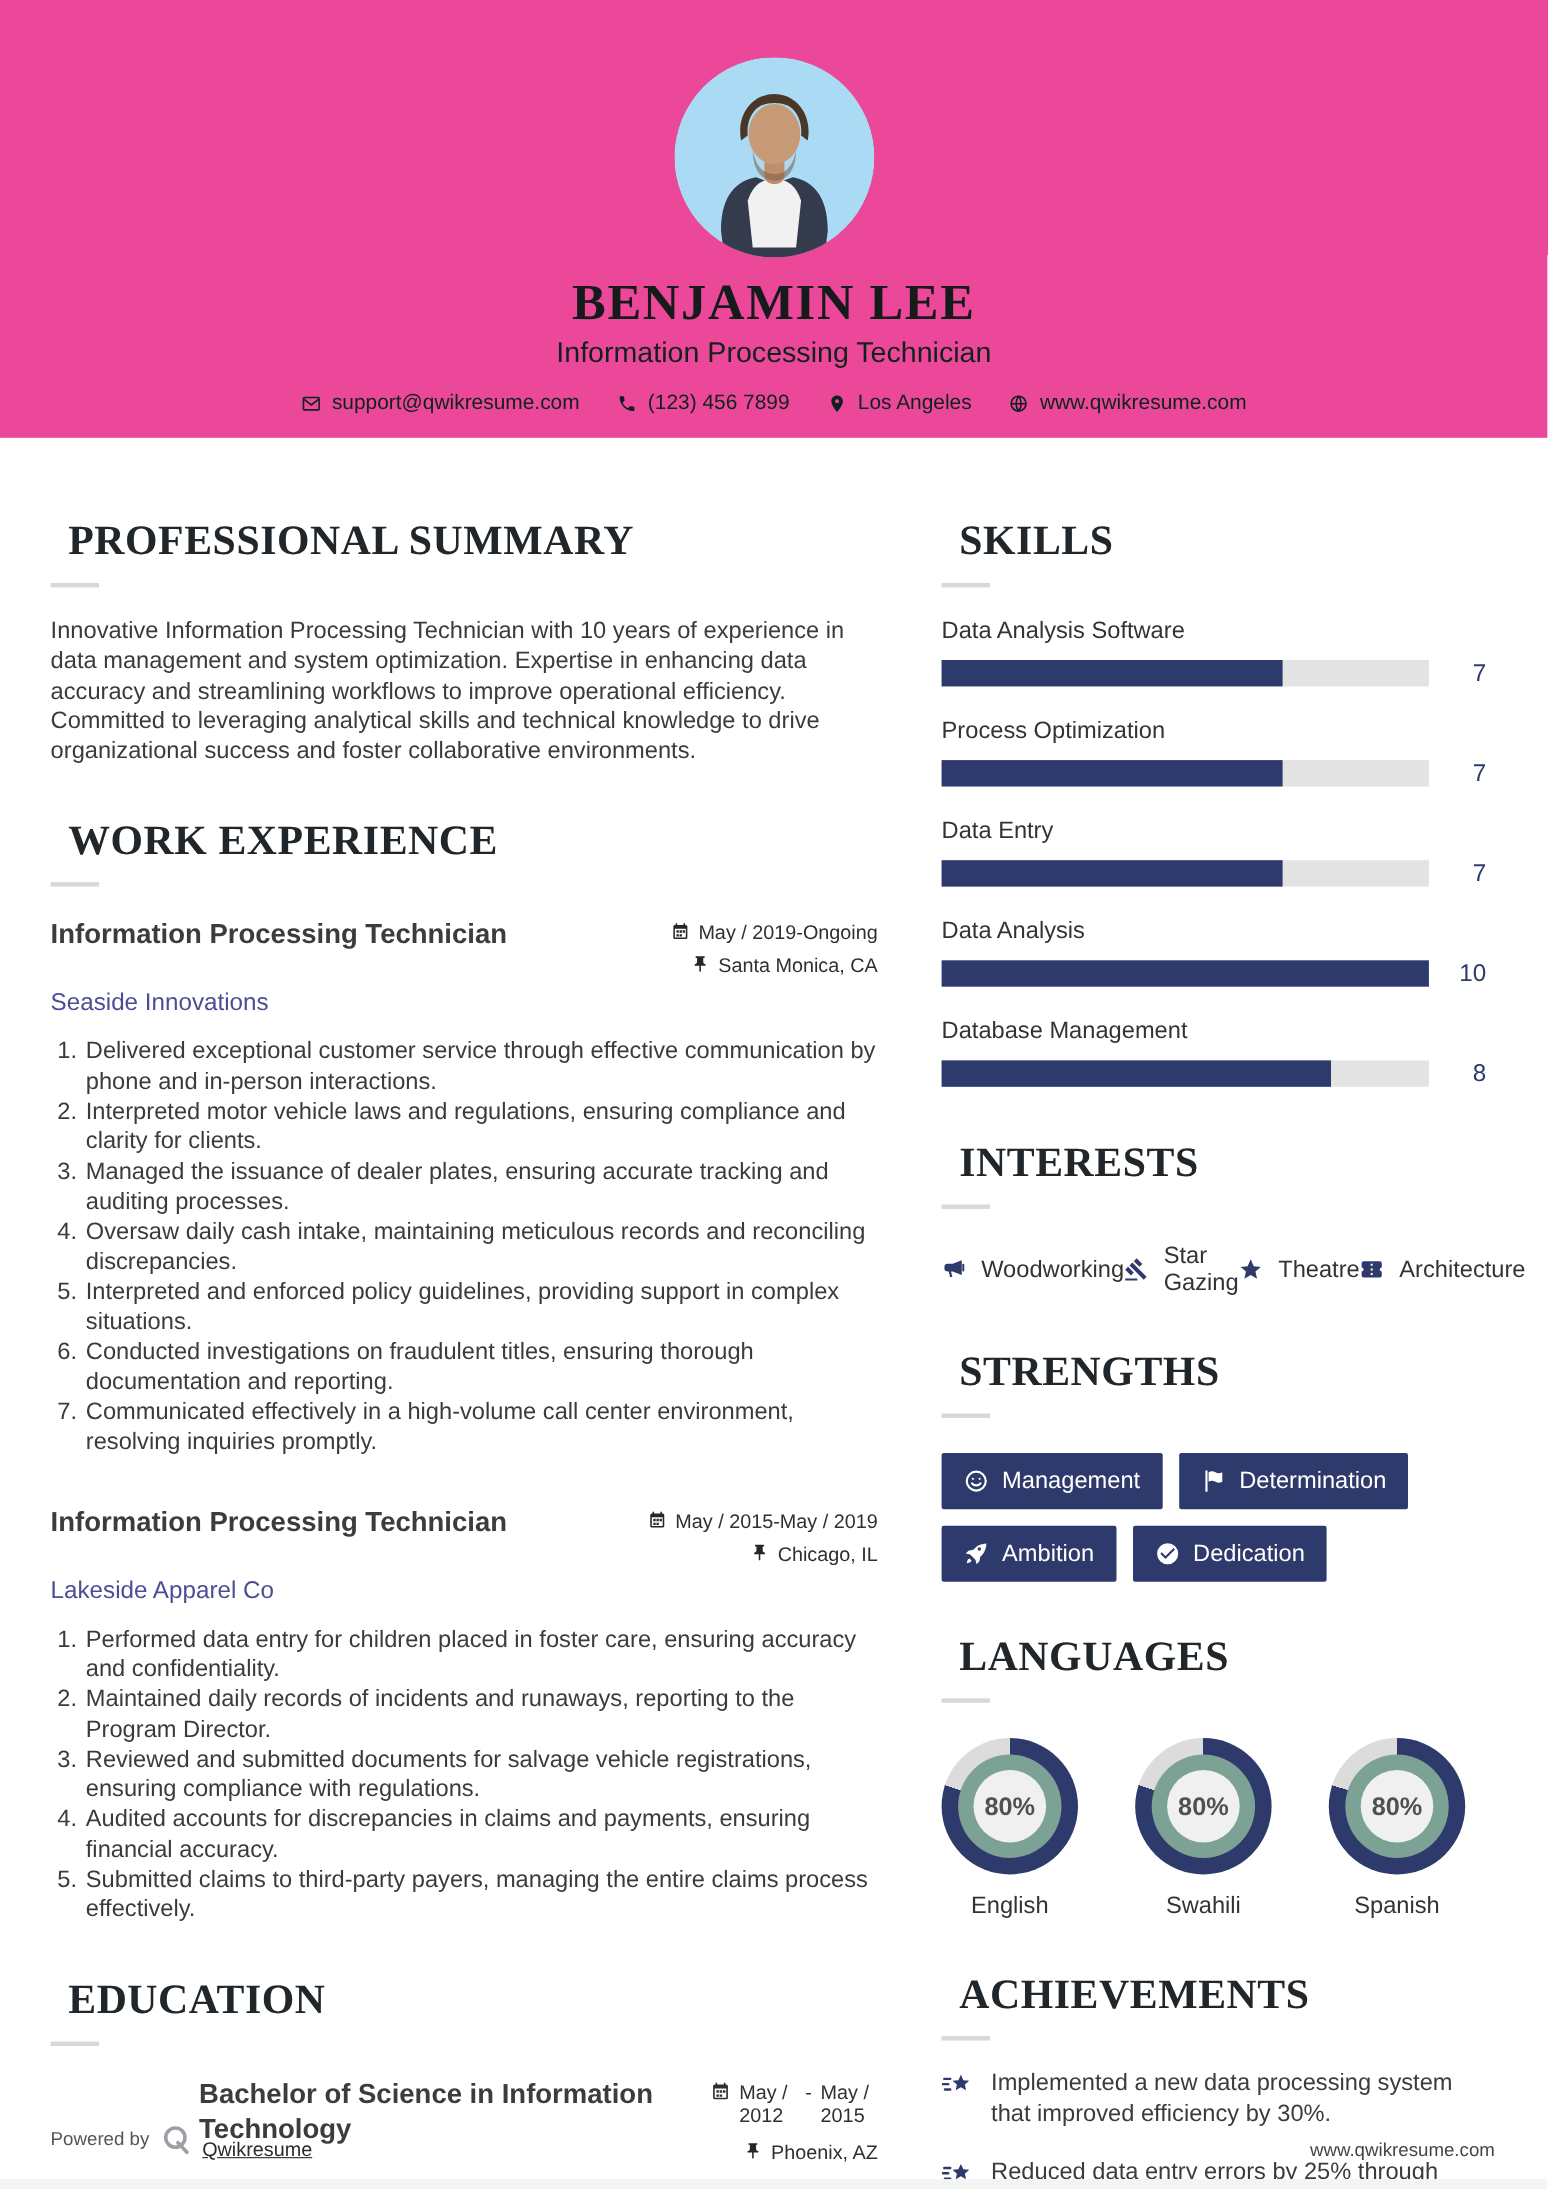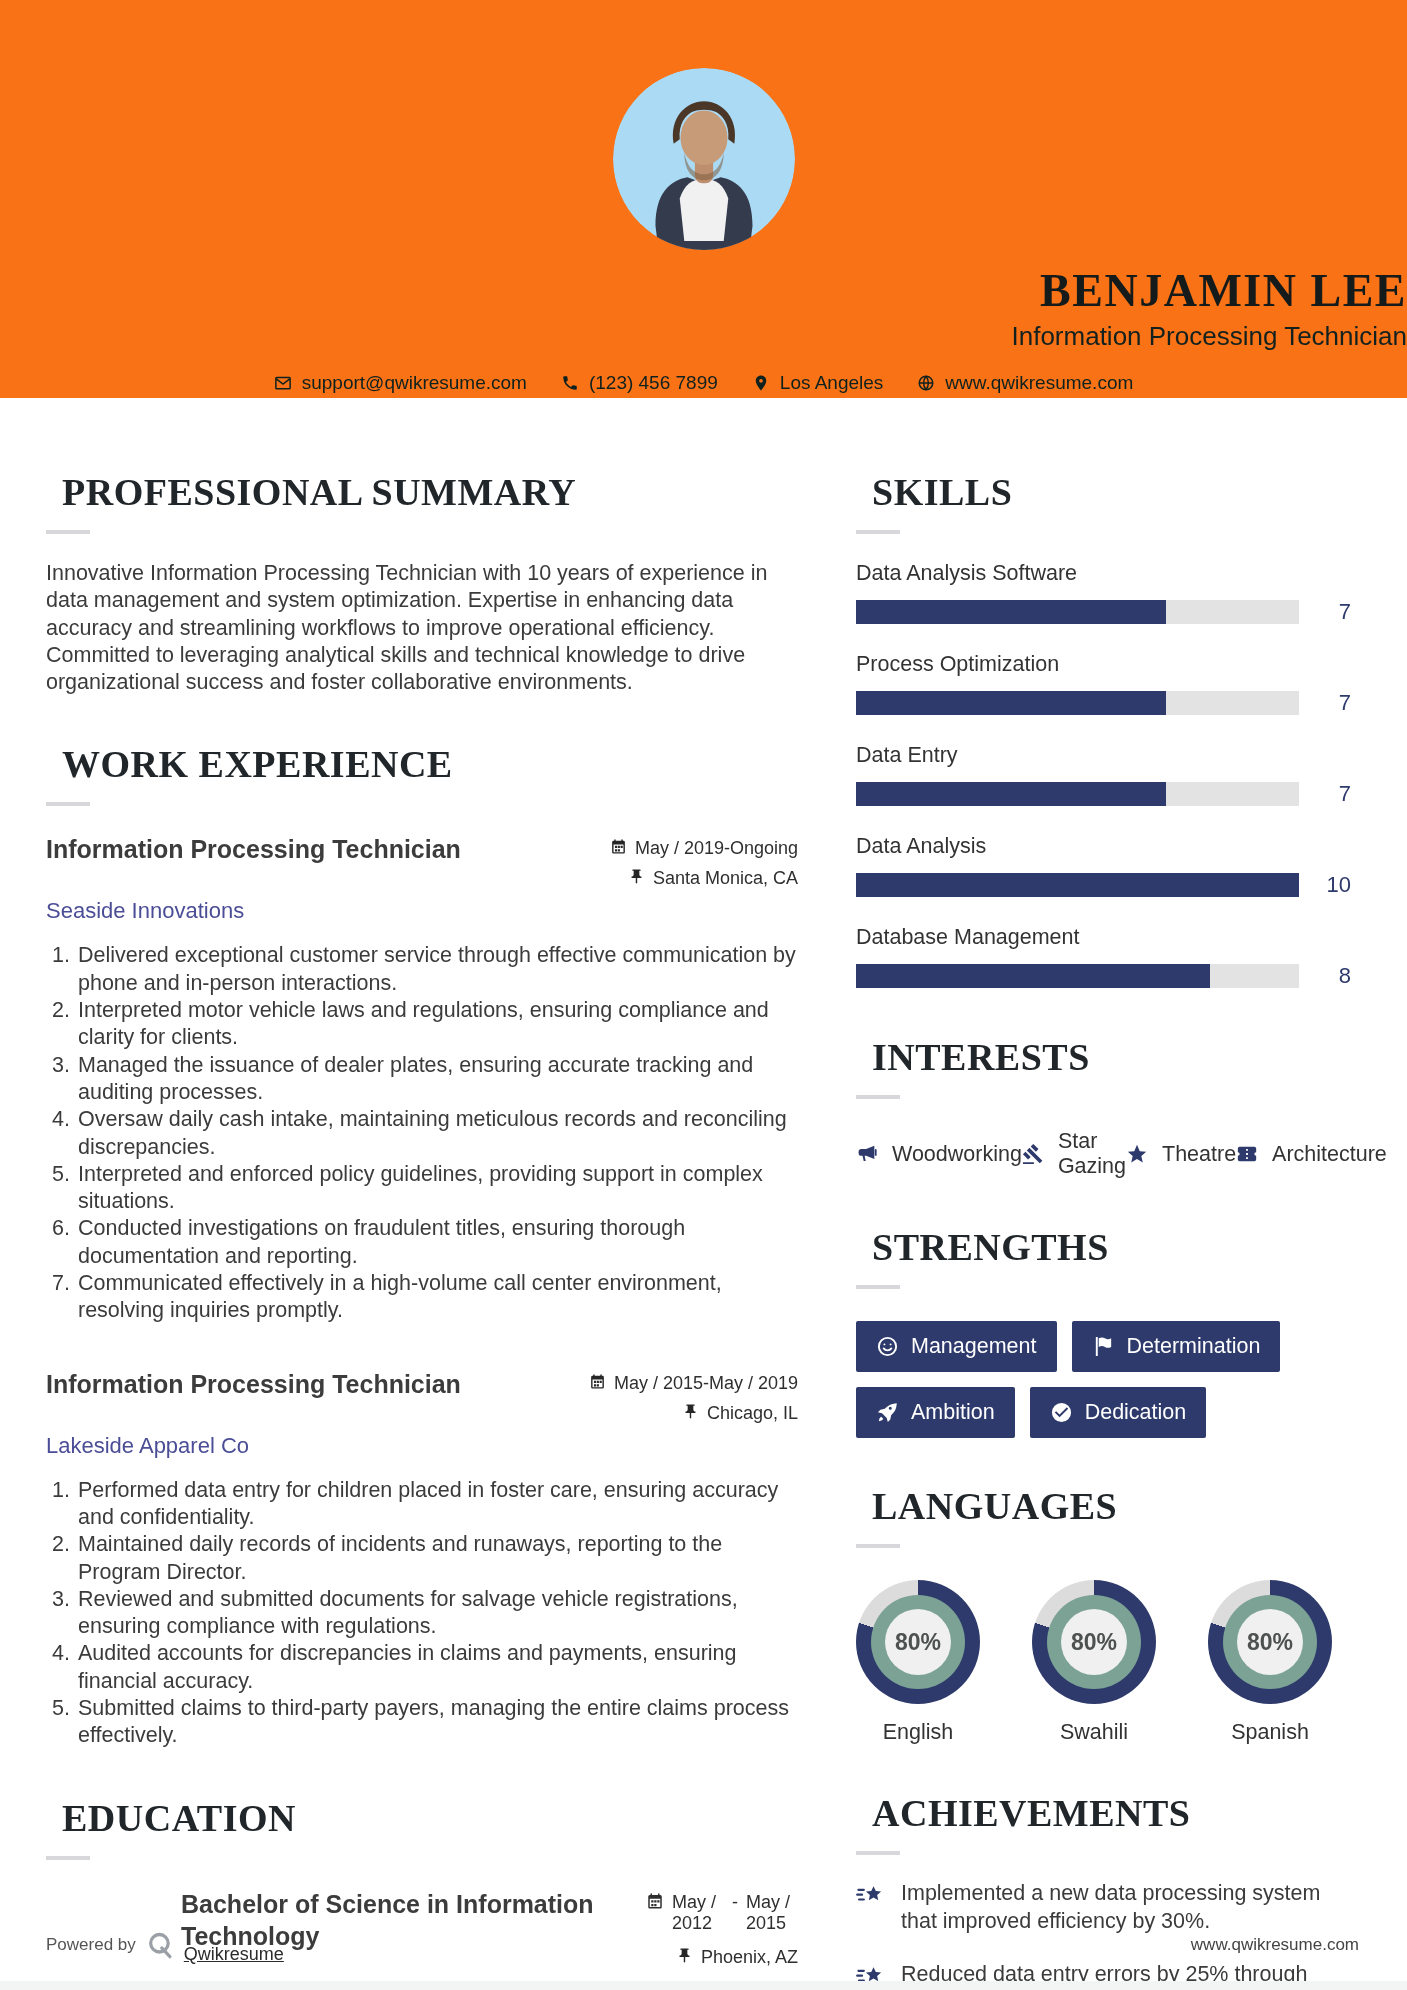--- a/index.html
+++ b/index.html
@@ -1,20 +1,20 @@
 <!DOCTYPE html>
 <html><head>
 <meta charset="utf-8">
 <style>
   html,body { margin:0; padding:0; background:#ffffff; }
   body { width:1407px; font-family:"Liberation Sans", sans-serif; color:#3b3b3b; }
   .page { width:1407px; height:1990px; display:flex; flex-direction:column; overflow:hidden; background:#fff; }
 
   
-  .hero { background:#f97316; height:398px; box-sizing:border-box; padding-top:68px; text-align:right; flex:none; }
+  .hero { background:#ec4899; height:398px; box-sizing:border-box; padding-top:52px; text-align:center; flex:none; }
   .avatar { width:182px; height:182px; margin:0 auto; border-radius:50%; overflow:hidden; }
   .avatar svg { display:block; width:100%; height:100%; }
   .name { font-family:"Liberation Serif", serif; font-weight:700; font-size:46px; letter-spacing:1.5px; color:#151b1a; margin:14px 0 4px; }
   .role { font-size:26px; color:#13211e; margin:0 0 20px; font-weight:400; }
   .contact { display:flex; justify-content:center; align-items:center; gap:34px; font-size:19px; color:#0f211e; }
   .contact-item { display:flex; align-items:center; gap:10px; }
   .ic { display:inline-flex; }
   .ic svg { width:18px; height:18px; display:block; }
 
   
@@ -76,21 +76,21 @@
   .donut .ring { position:absolute; inset:15px; border-radius:50%; background:#7BA294; }
   .donut .core { position:absolute; inset:29px; border-radius:50%; background:#EFF0EF; display:flex; align-items:center; justify-content:center; font-size:23px; font-weight:700; color:#4d5250; }
   .lang-label { margin-top:16px; font-size:21.5px; color:#333; }
 
   
   .ach { display:flex; gap:16px; margin-top:25px; font-size:21.5px; line-height:1.3; color:#3b3b3b; }
   .ach .ic { flex:none; margin-top:2px; }
   .ach .ic svg { width:29px; height:29px; color:#2E3A6B; }
 
   
-  .footer { flex:none; display:flex; justify-content:space-between; align-items:center; padding:0 48px 16px 46px; }
+  .footer { flex:none; display:flex; justify-content:space-between; align-items:flex-end; padding:0 48px 16px 46px; }
   .pw { display:flex; align-items:center; gap:10px; font-size:17px; color:#555; }
   .qlogo svg { width:28px; height:28px; }
   .brand { font-size:18px; color:#2b2b2b; text-decoration:underline; cursor:pointer;margin-top:20px; }
   .site { font-size:17px; color:#444; }
   .bottom-strip { flex:none; height:9px; background:#f3f5f5; }
 </style>
 </head>
 <body>
 
 <div class="page">

